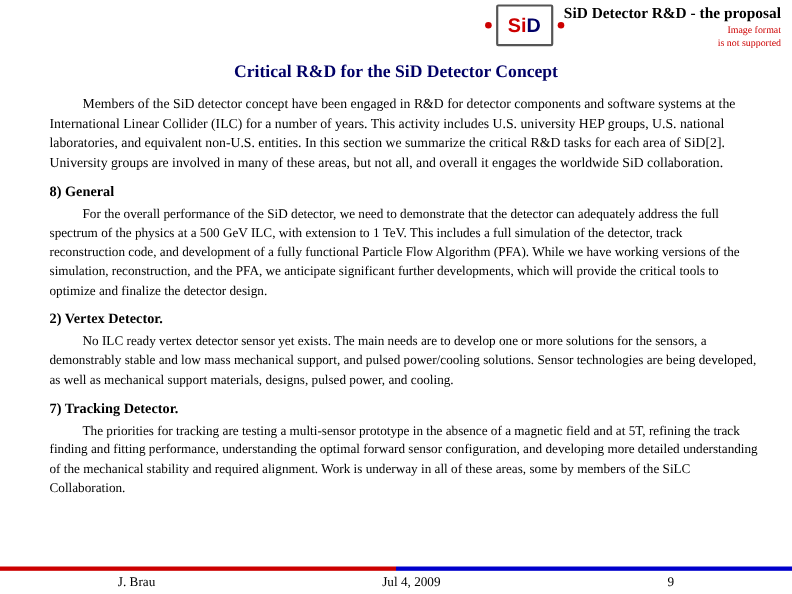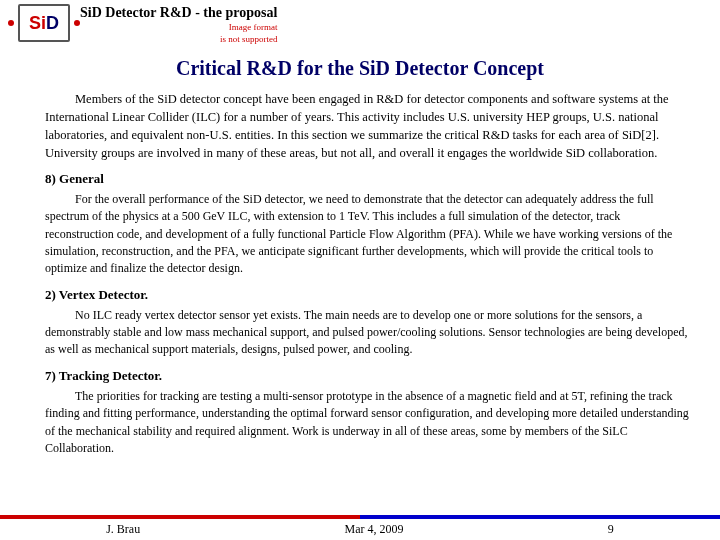--- a/index.html
+++ b/index.html
@@ -9,21 +9,21 @@
       font-family: Times New Roman, Times, serif;
       font-size: 13px;
       background: #fff;
       overflow: hidden;
       position: relative;
     }
 
     #header {
       display: flex;
       align-items: flex-start;
-      justify-content: flex-start;
+      justify-content: flex-end;
       padding: 4px 10px 2px 8px;
       border-bottom: none;
     }
 
     #logo-area {
       display: flex;
       align-items: center;
       gap: 4px;
     }
 
@@ -70,21 +70,21 @@
 
     #pict-notice {
       font-size: 9px;
       color: #cc0000;
       text-align: right;
       line-height: 1.3;
     }
 
     #page-heading {
       text-align: center;
-      font-size: 20px;
+      font-size: 16px;
       font-weight: bold;
       color: #000066;
       padding: 8px 20px 6px 20px;
       line-height: 1.2;
     }
 
     #content {
       padding: 4px 30px 4px 45px;
       line-height: 1.45;
     }
@@ -175,16 +175,16 @@
   <div>
     <div class="section-heading">7) Tracking Detector.</div>
     <p class="section-para">The priorities for tracking are testing a multi-sensor prototype in the absence of a magnetic field and at 5T, refining the track finding and fitting performance, understanding the optimal forward sensor configuration, and developing more detailed understanding of the mechanical stability and required alignment. Work is underway in all of these areas, some by members of the SiLC Collaboration.</p>
   </div>
 </div>
 
 <div id="footer-bar">
   <div id="footer-stripe"></div>
   <div id="footer-content">
     <div class="footer-item">J. Brau</div>
-    <div class="footer-item">Mar 4, 2009</div>
+    <div class="footer-item">Jul 4, 2009</div>
     <div class="footer-item">9</div>
   </div>
 </div>
 
 </body></html>

